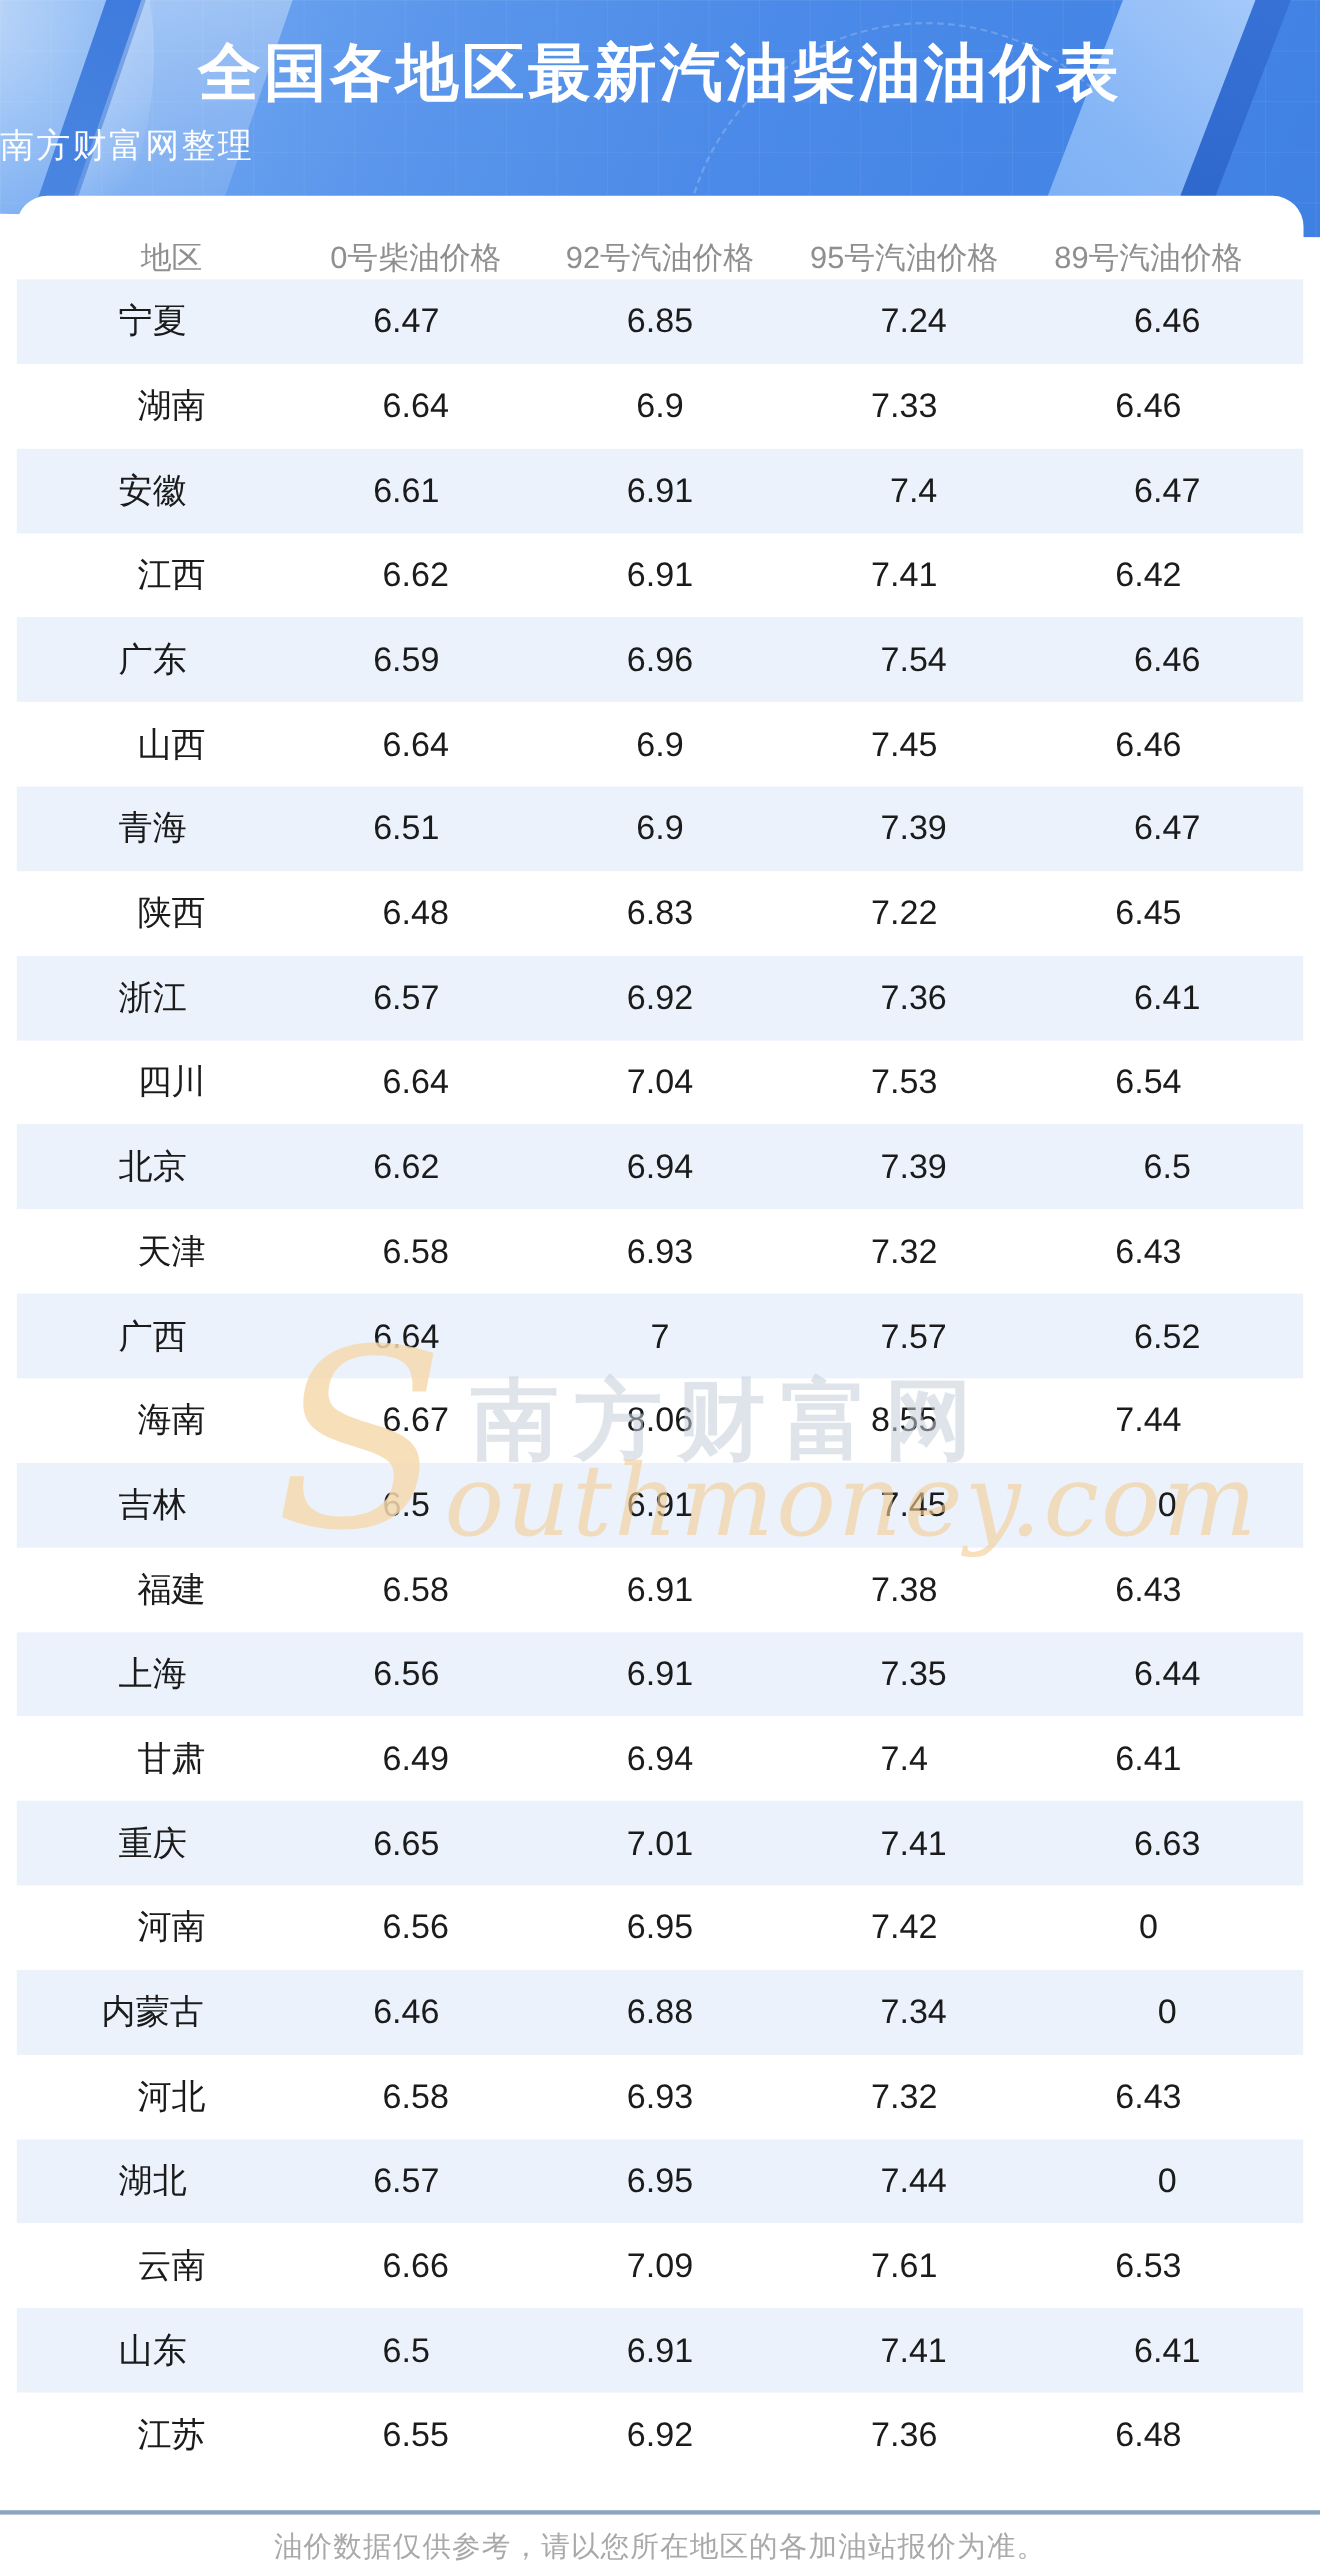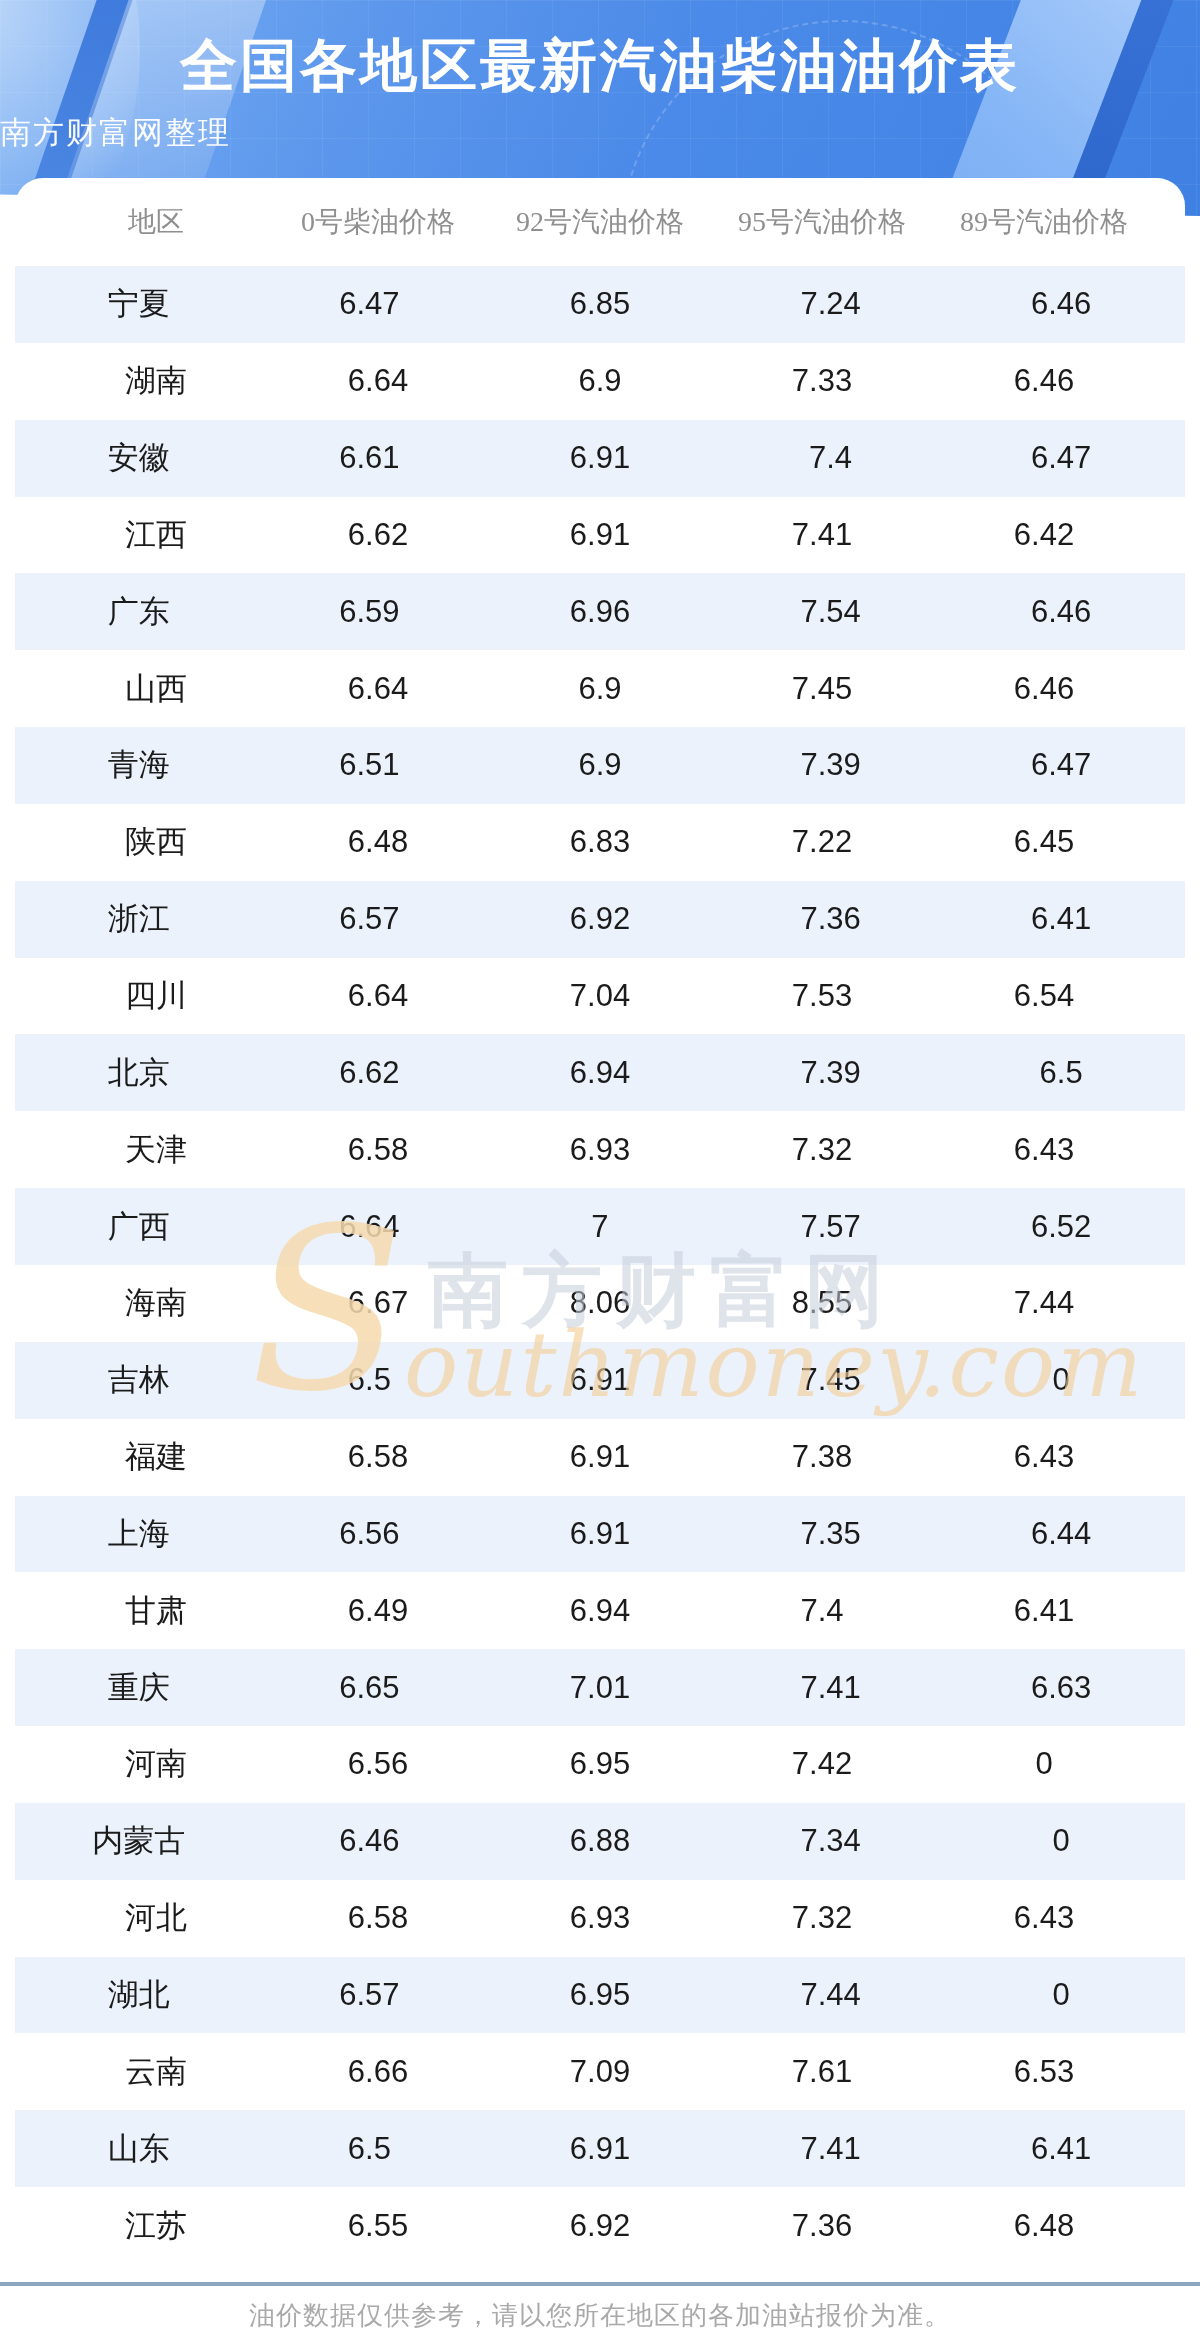--- a/index.html
+++ b/index.html
@@ -59,21 +59,21 @@
   .hero-subtitle{
     position:absolute;left:0;top:112px;width:100%;
     text-align:left;font-size:31px;color:rgba(255,255,255,.96);
     letter-spacing:2px;
   }
   
   .card{
     position:absolute;left:15px;top:178px;width:1170px;
     background:#ffffff;border-radius:28px 28px 0 0;overflow:hidden;
   }
-  .thead{display:flex;align-items:center;height:88px;padding:0 30px;font-family:Liberation Serif, serif;}
+  .thead{display:flex;align-items:flex-end;height:76px;padding:0 30px;}
   .th{flex:1;text-align:center;font-size:28px;color:#8f8f8f;}
   .trow{display:flex;align-items:center;height:76.85px;padding:0 30px;}
   .trow.striped{background:#ebf2fc;gap:43px;}
   .td{flex:1;text-align:center;font-size:31px;color:#1b1b1b;}
   
   .watermark{position:absolute;left:0;top:1212px;width:1200px;height:240px;pointer-events:none;}
   .wm-s{
     position:absolute;left:250px;top:-14px;
     font-family:"DejaVu Serif","Liberation Serif",serif;font-style:italic;
     font-size:225px;line-height:1;color:rgba(246,217,174,.85);

